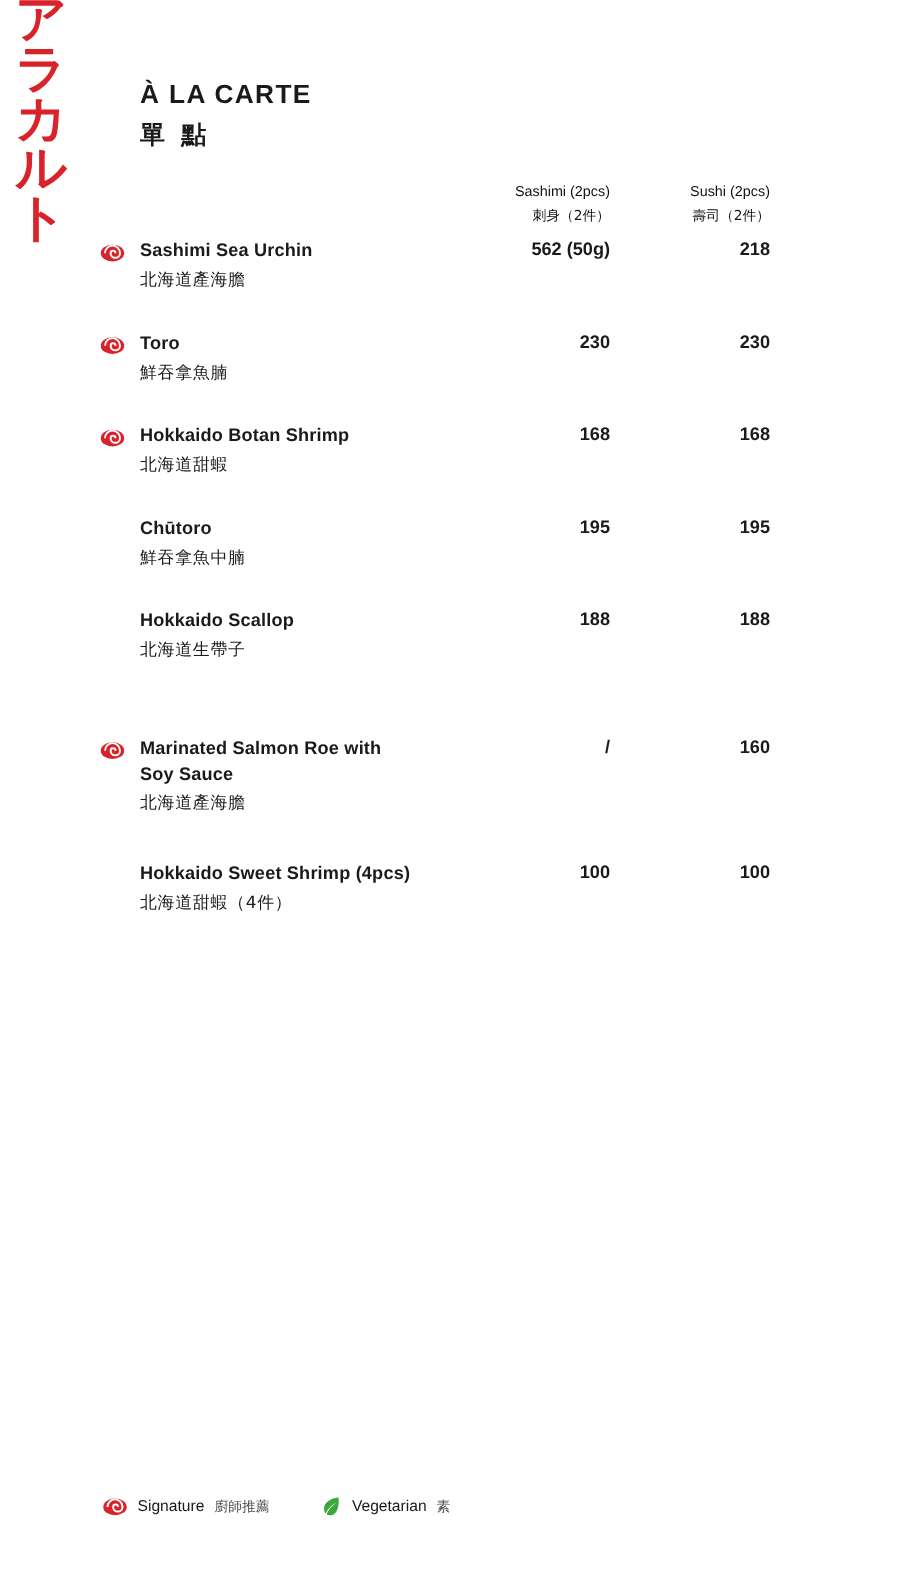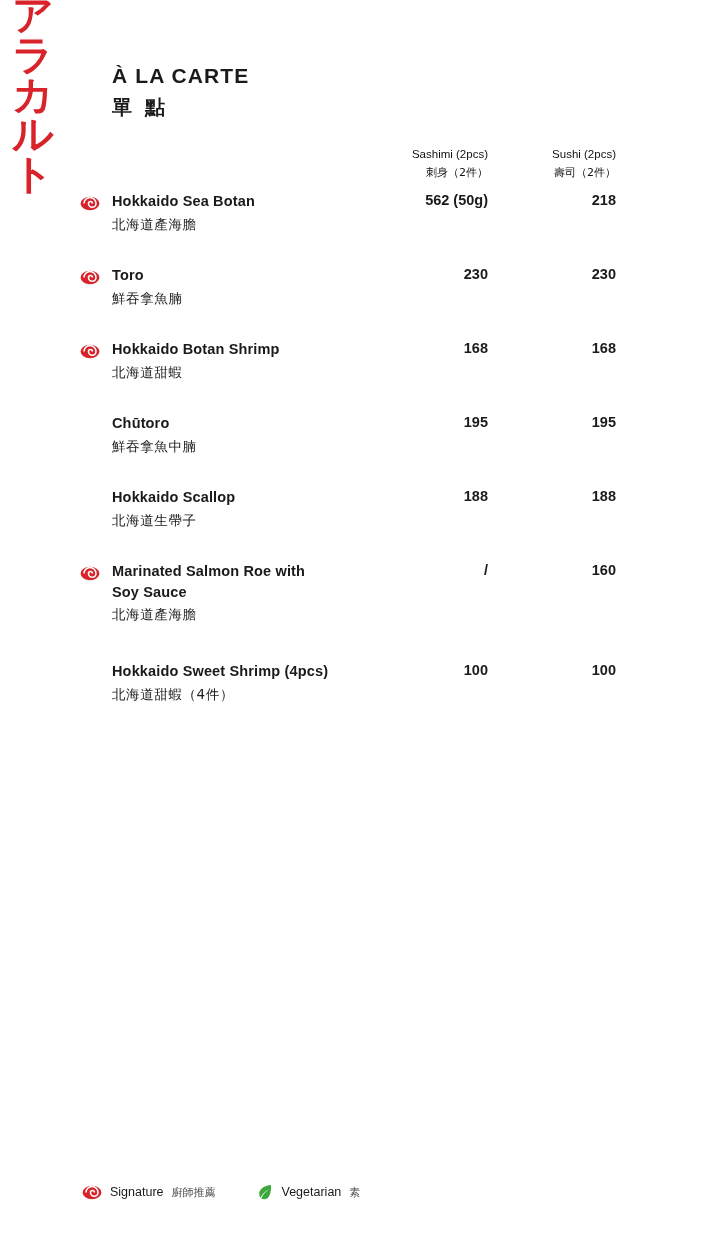--- a/index.html
+++ b/index.html
@@ -122,21 +122,21 @@
     display: inline-block;
     width: 20px;
     height: 15px;
     vertical-align: middle;
   }
 
   
   .legend {
     position: absolute;
     left: 82px;
-    bottom: 57px;
+    bottom: 44px;
     display: flex;
     gap: 40px;
   }
   .legend-item {
     display: flex;
     align-items: center;
     gap: 8px;
     font-size: 12.5px;
     font-weight: 500;
   }
@@ -181,21 +181,21 @@
   </div>
 
   <div class="item">
     <div class="marks">
       <svg class="naruto" viewBox="0 0 26 20">
         <ellipse cx="13" cy="10" rx="12.5" ry="9" fill="#d8232a"></ellipse>
         <path d="M5 10 a8 8 0 0 1 16 0 a5 5 0 0 1 -10 0 a2.6 2.6 0 0 1 5.2 0" fill="none" stroke="#ffffff" stroke-width="2.1"></path>
       </svg>
     </div>
     <div class="names">
-      <div class="name-en">Hokkaido Sea Botan</div>
+      <div class="name-en">Sashimi Sea Urchin</div>
       <div class="name-zh">北海道產海膽</div>
     </div>
     <div class="price price-sashimi">562 (50g)</div>
     <div class="price price-sushi">218</div>
   </div>
 
   <div class="item">
     <div class="marks">
       <svg class="naruto" viewBox="0 0 26 20">
         <ellipse cx="13" cy="10" rx="12.5" ry="9" fill="#d8232a"></ellipse>
@@ -243,21 +243,21 @@
     <div class="price price-sushi">188</div>
   </div>
 
   <div class="item" style="min-height:100px;">
     <div class="marks">
       <svg class="naruto" viewBox="0 0 26 20">
         <ellipse cx="13" cy="10" rx="12.5" ry="9" fill="#d8232a"></ellipse>
         <path d="M5 10 a8 8 0 0 1 16 0 a5 5 0 0 1 -10 0 a2.6 2.6 0 0 1 5.2 0" fill="none" stroke="#ffffff" stroke-width="2.1"></path>
       </svg>
     </div>
-    <div class="names" style="width:215px;">
+    <div class="names" style="width:215px;margin-top:28px;">
       <div class="name-en">Marinated Salmon Roe with Soy Sauce</div>
       <div class="name-zh">北海道產海膽</div>
     </div>
     <div class="price price-sashimi">/</div>
     <div class="price price-sushi">160</div>
   </div>
 
   <div class="item">
     <div class="names" style="width:340px;">
       <div class="name-en">Hokkaido Sweet Shrimp (4pcs)</div>

